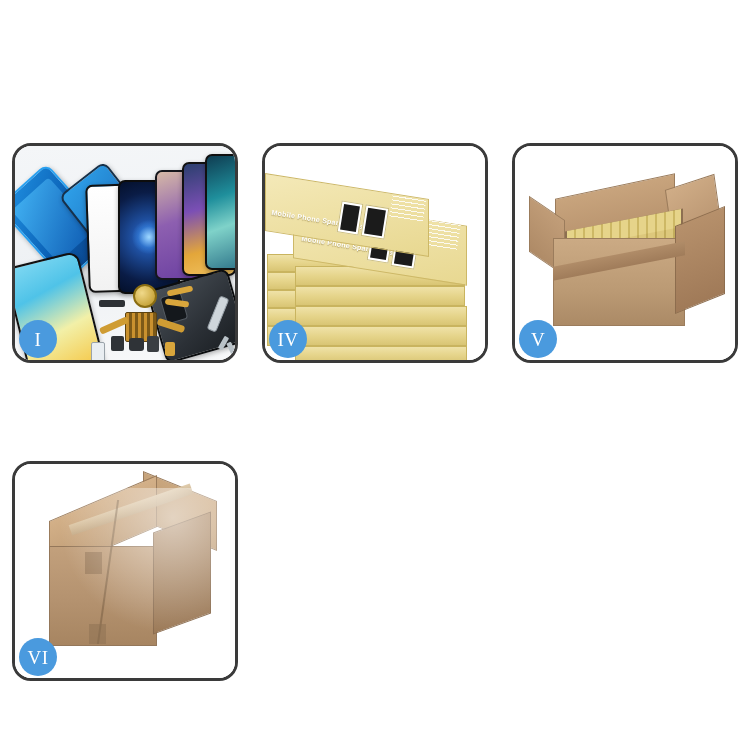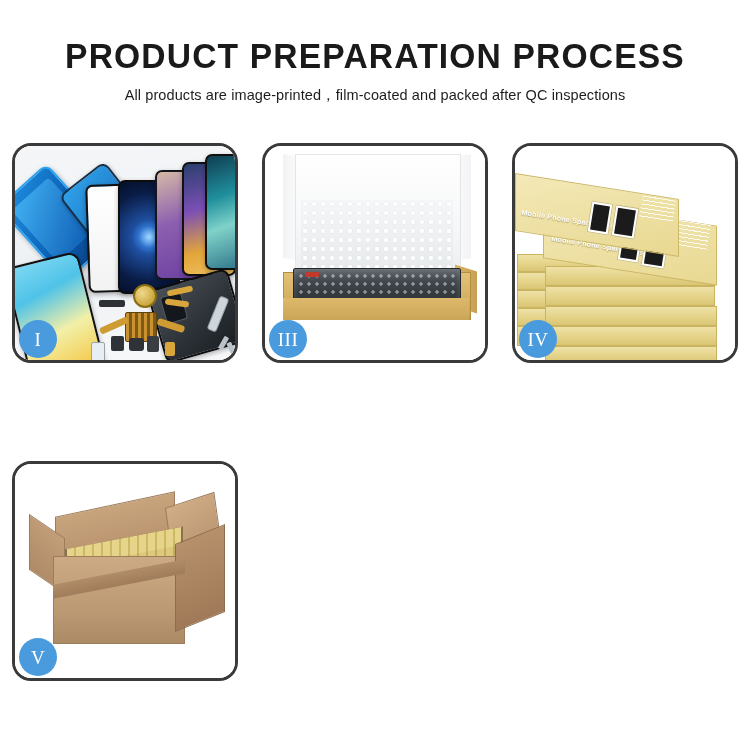--- a/index.html
+++ b/index.html
@@ -237,24 +237,20 @@
   .c6-tab2{position:absolute;left:74px;top:160px;width:17px;height:20px;
         background:rgba(140,112,82,.5);}
   .c6-glow{position:absolute;left:24px;top:24px;width:186px;height:166px;
         background:radial-gradient(ellipse at 72% 18%,rgba(255,255,255,.55),transparent 60%);}
 </style>
 </head>
 <body>
 
 <div class="page">
 
-  <div class="header">
-    <div class="title">PRODUCT PREPARATION PROCESS</div>
-    <div class="subtitle">All products are image-printed，film-coated and packed after QC inspections</div>
-  </div>
 
   <div class="grid">
 
     <div class="panel">
       <div class="panel-photo p1">
         <div class="ph ph-a"></div>
         <div class="ph ph-b"></div>
         <div class="ph ph-c"></div>
         <div class="ph ph-d"></div>
         <div class="ph ph-e"></div>
@@ -275,34 +271,20 @@
         <div class="prt prt-s4"></div>
         <div class="prt prt-s5"></div>
         <div class="prt prt-tool"></div>
         <div class="prt prt-scr1"></div>
         <div class="prt prt-scr2"></div>
       </div>
       <div class="badge">I</div>
     </div>
 
 
-    <div class="panel">
-      <div class="panel-photo p3">
-        <div class="bx3-lidL"></div>
-        <div class="bx3-lidR"></div>
-        <div class="bx3-lid"></div>
-        <div class="bx3-foam"></div>
-        <div class="bx3-rflap"></div>
-        <div class="bx3-base"></div>
-        <div class="bx3-inner"></div>
-        <div class="bx3-red"></div>
-        <div class="bx3-frontflap"></div>
-      </div>
-      <div class="badge">III</div>
-    </div>
 
     <div class="panel">
       <div class="panel-photo p4">
 
         <div class="kbox" style="left:2px;top:108px;width:108px;height:16px;"></div>
         <div class="kbox" style="left:2px;top:126px;width:108px;height:16px;"></div>
         <div class="kbox" style="left:2px;top:144px;width:108px;height:16px;"></div>
         <div class="kbox" style="left:2px;top:162px;width:108px;height:16px;"></div>
         <div class="kbox" style="left:2px;top:180px;width:110px;height:18px;"></div>
 
@@ -335,15 +317,29 @@
         <div class="c5-open"></div>
         <div class="c5-fill"></div>
         <div class="c5-fill2"></div>
         <div class="c5-body"></div>
         <div class="c5-side"></div>
         <div class="c5-frontflap"></div>
       </div>
       <div class="badge">V</div>
     </div>
 
+    <div class="panel">
+      <div class="panel-photo p6">
+        <div class="c6-top2"></div>
+        <div class="c6-top"></div>
+        <div class="c6-tape"></div>
+        <div class="c6-front"></div>
+        <div class="c6-side"></div>
+        <div class="c6-seam"></div>
+        <div class="c6-tab1"></div>
+        <div class="c6-tab2"></div>
+        <div class="c6-glow"></div>
+      </div>
+      <div class="badge">VI</div>
+    </div>
 
   </div>
 </div>
 
 </body></html>

